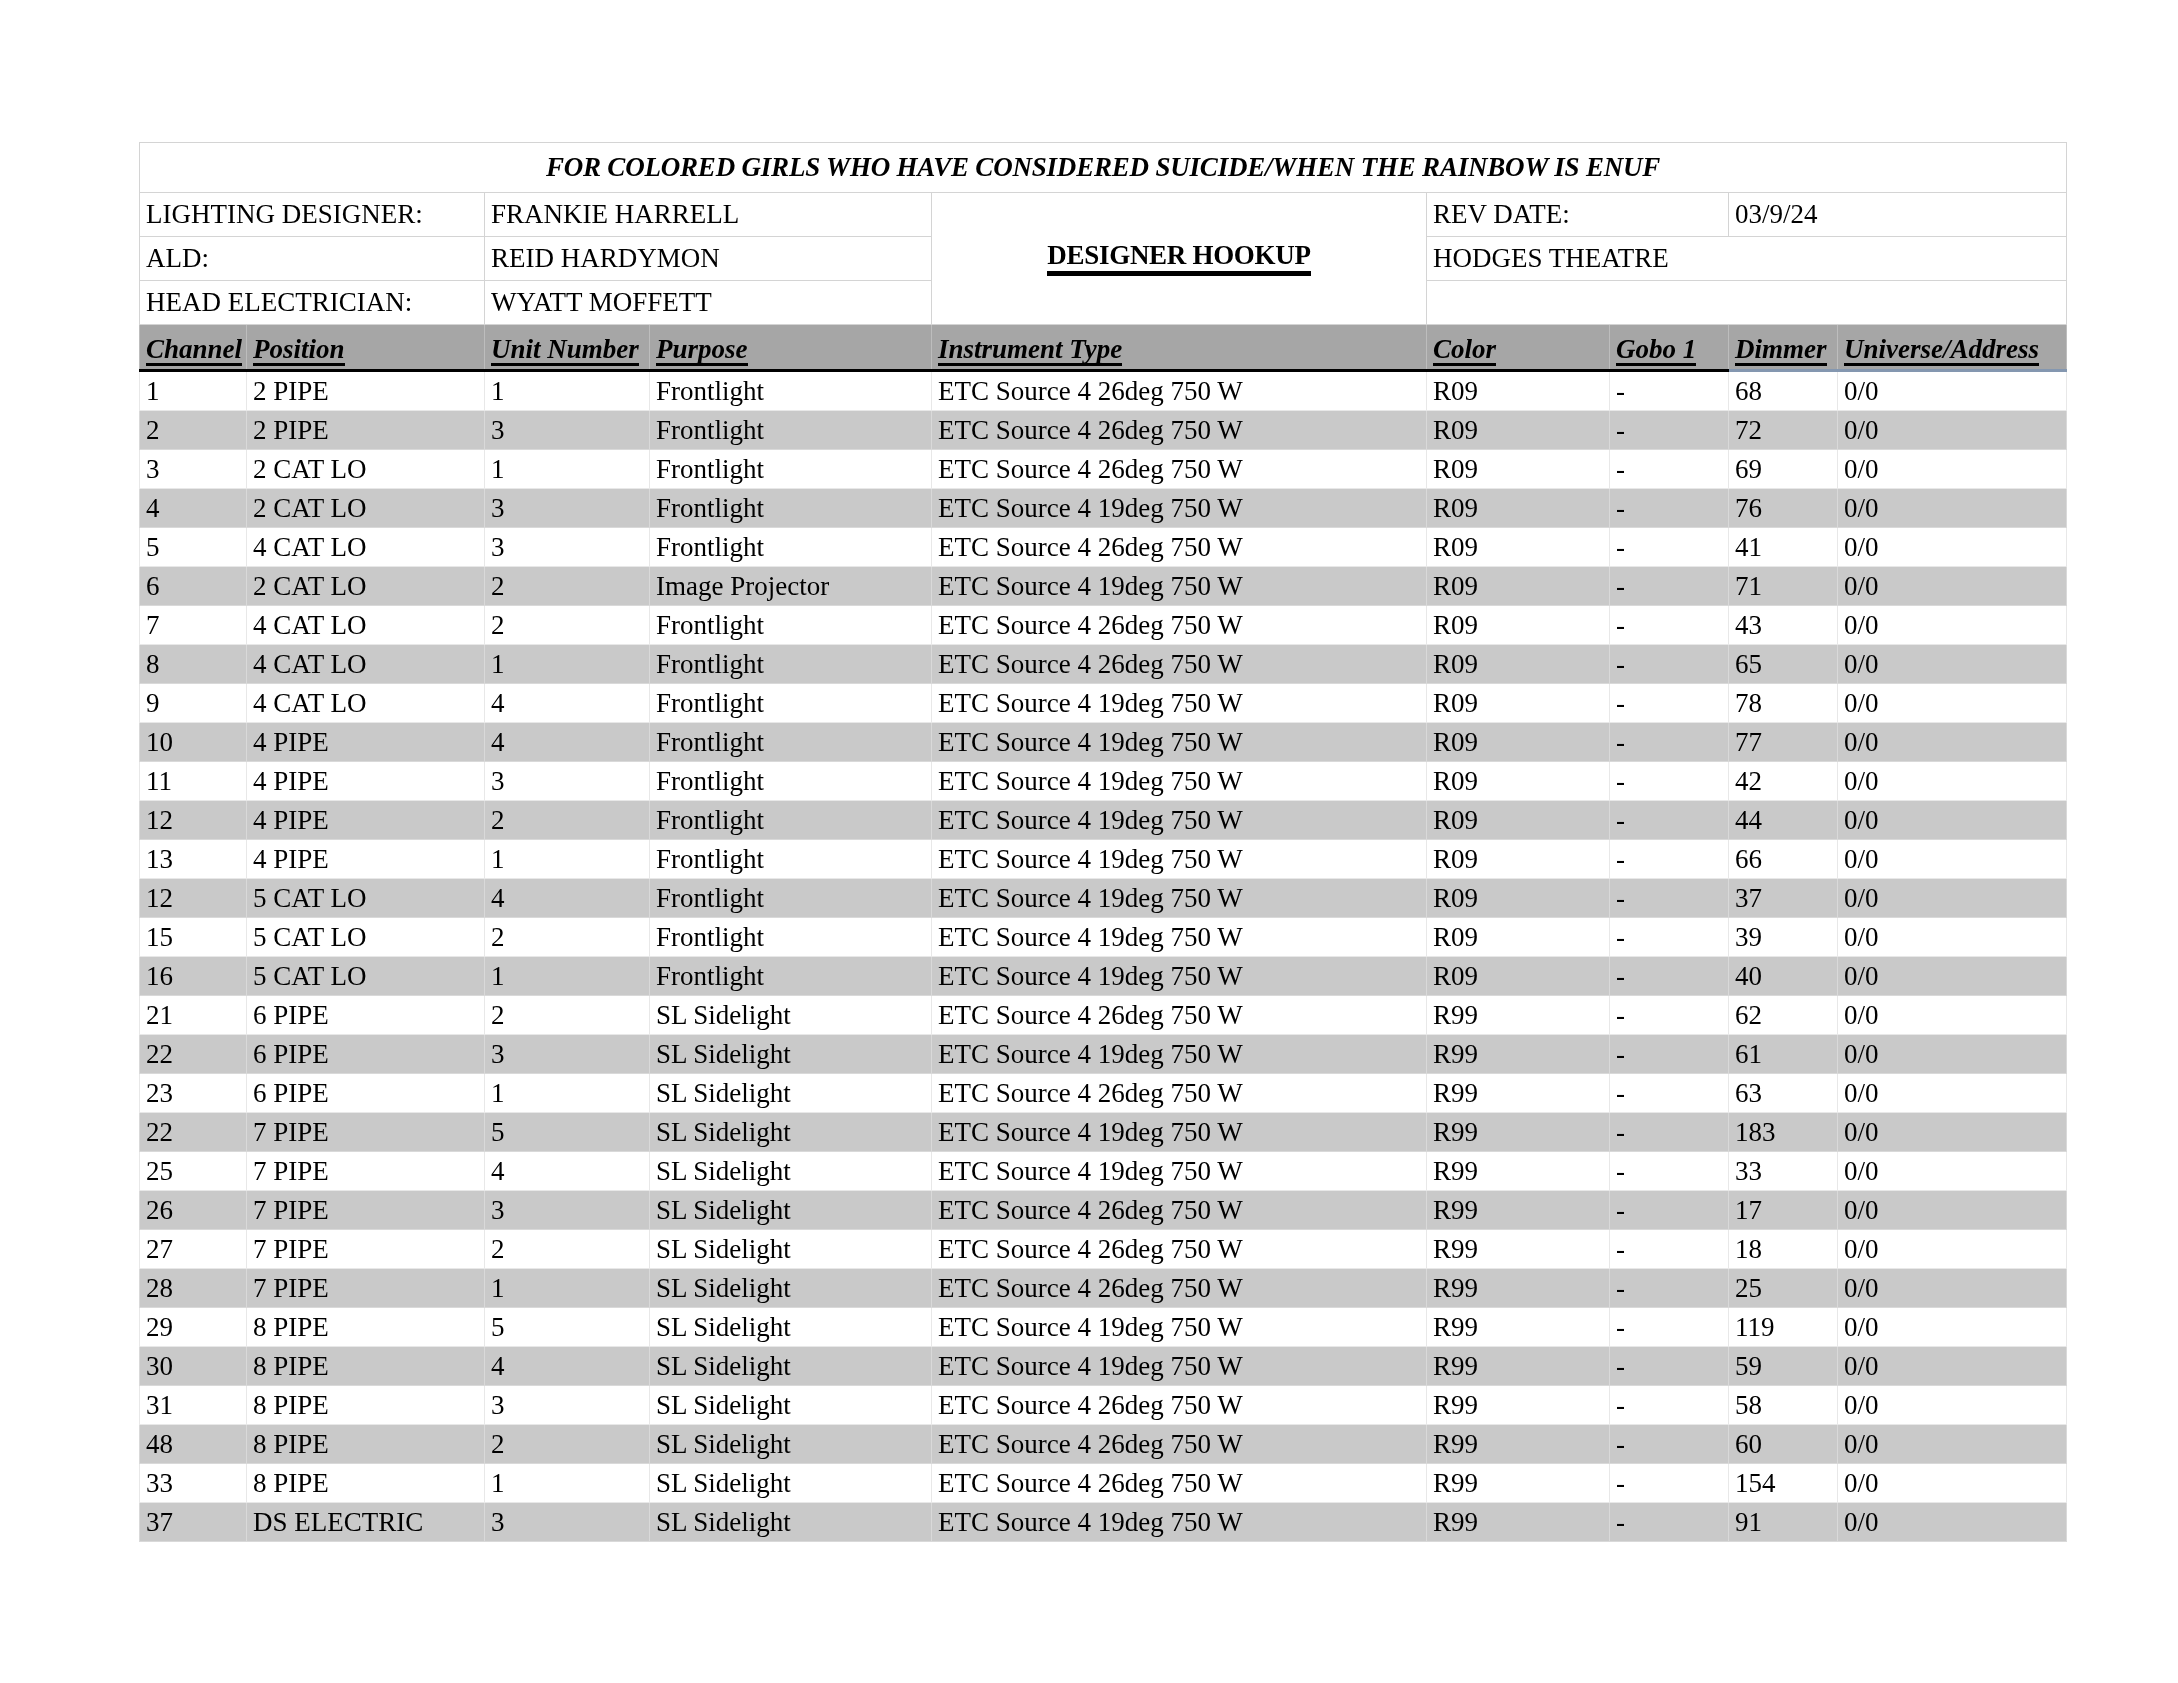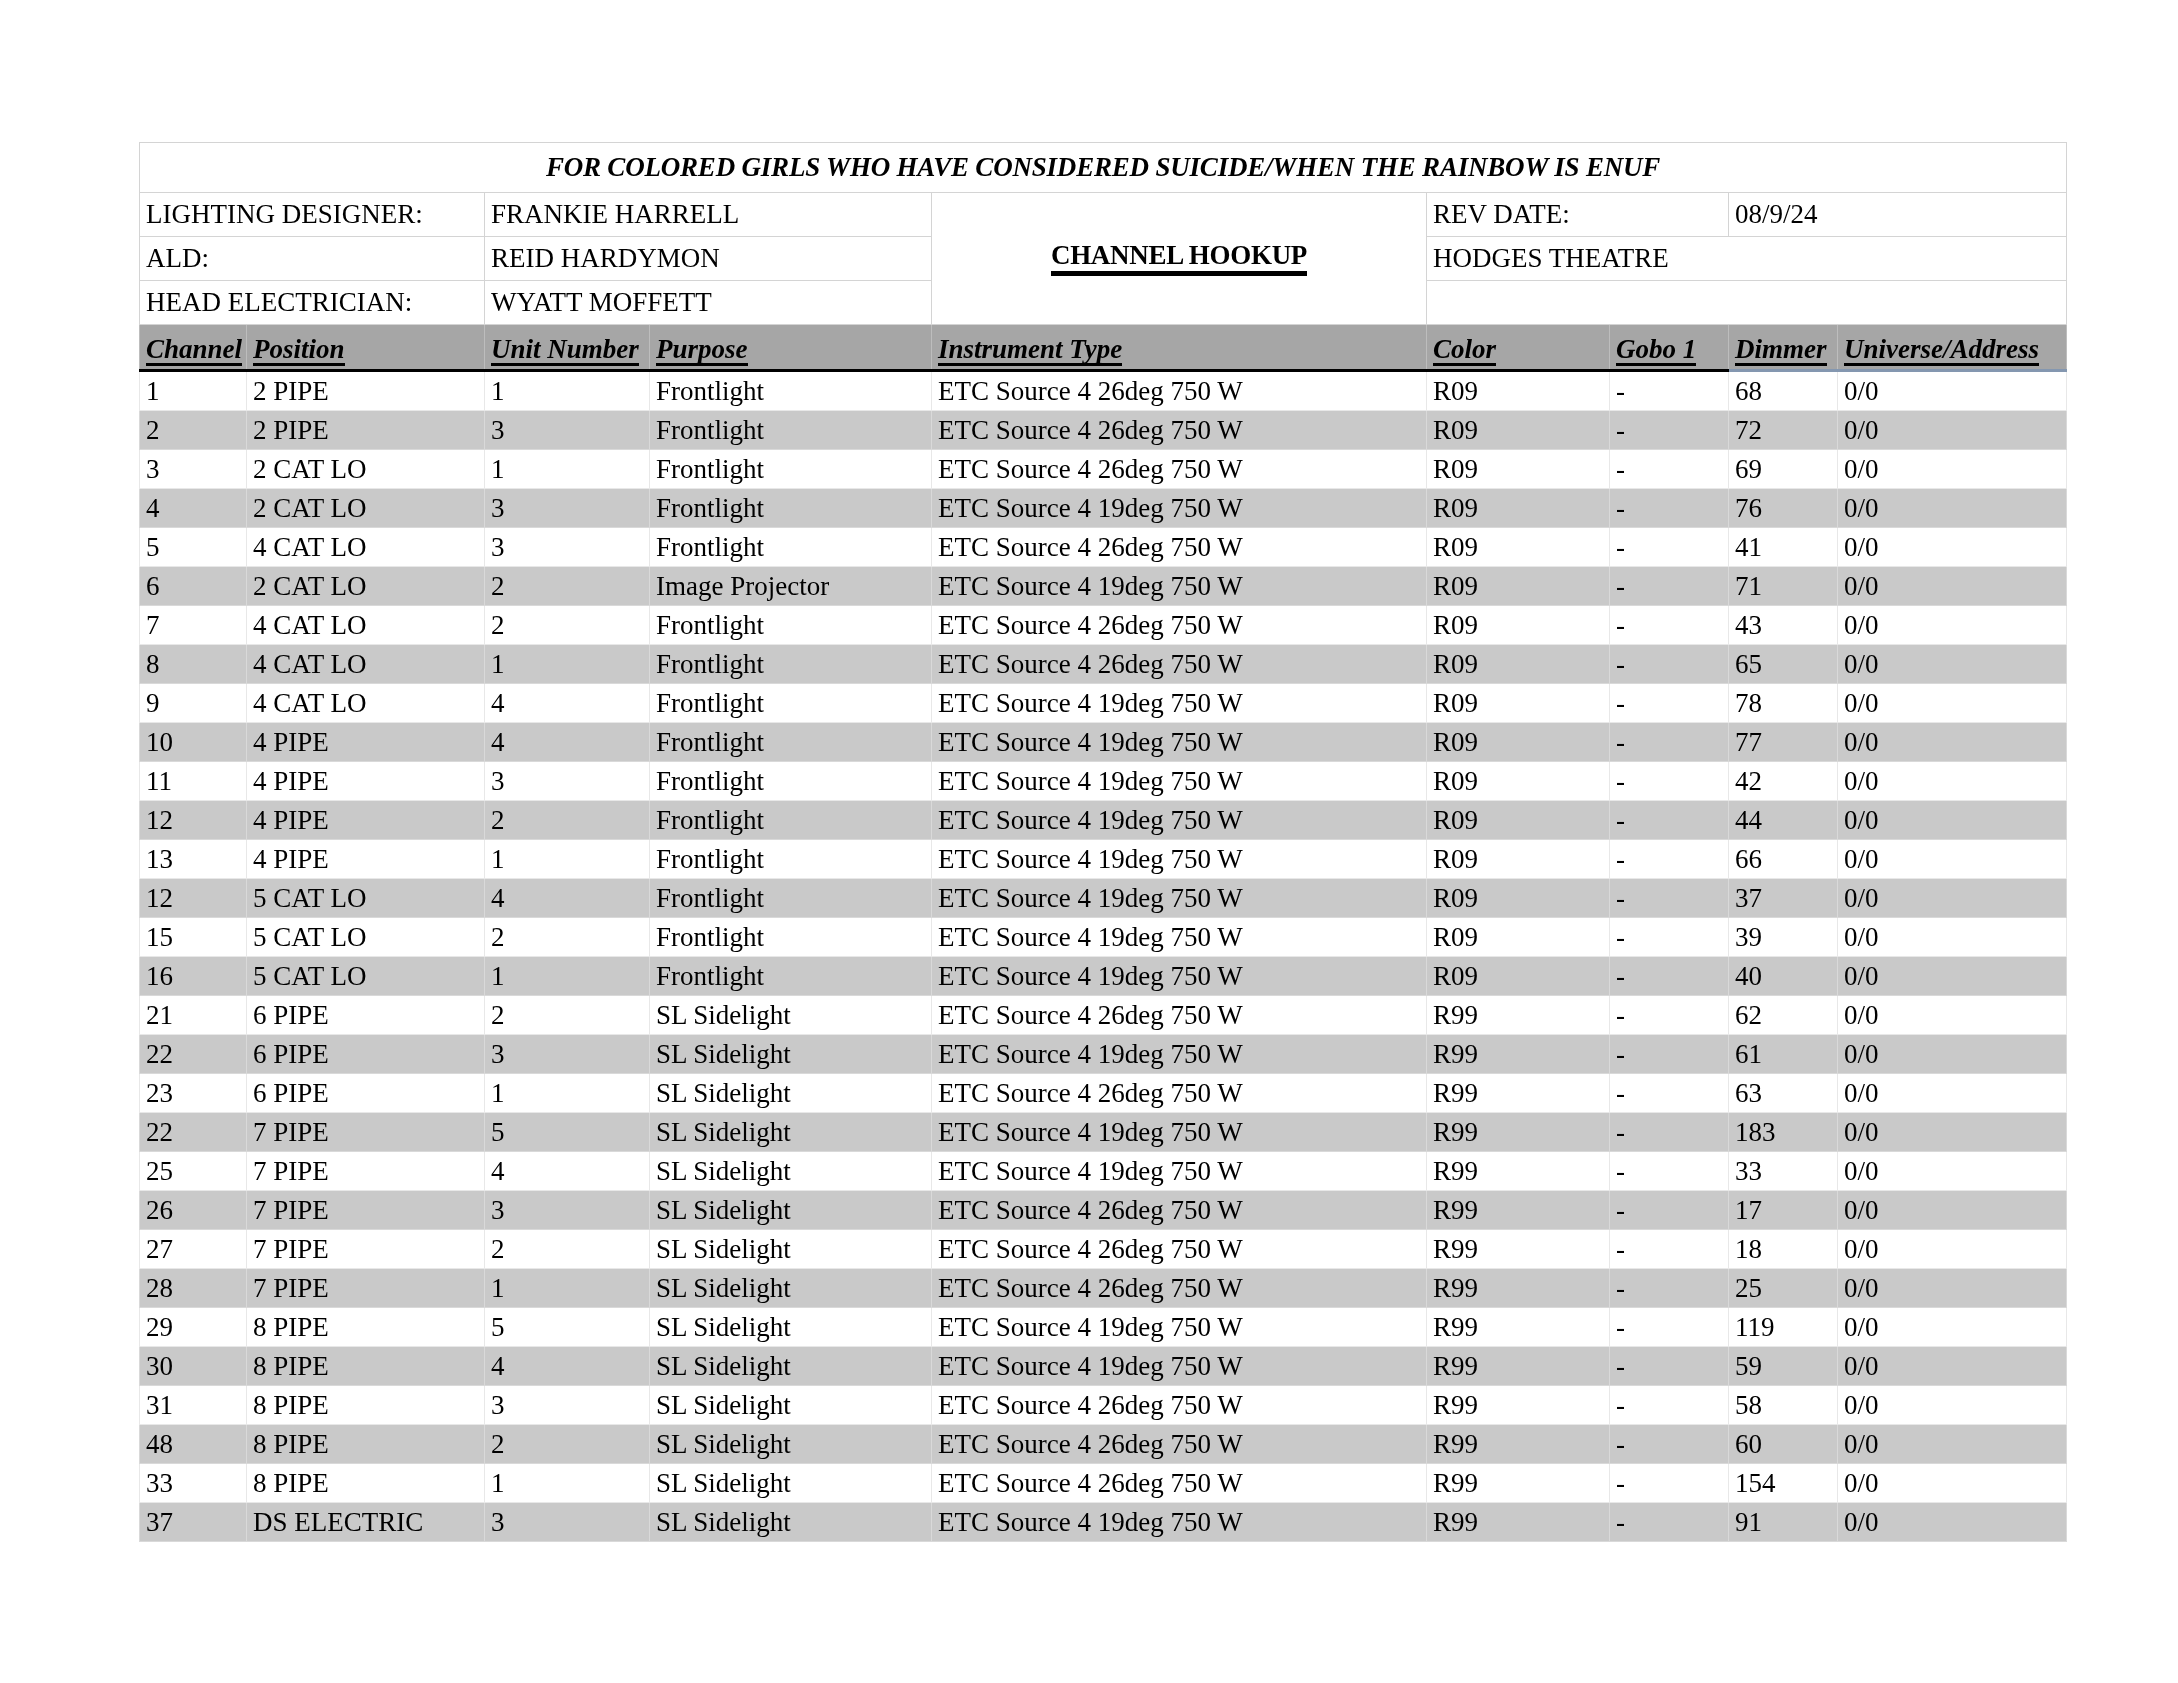--- a/index.html
+++ b/index.html
@@ -134,23 +134,23 @@
     </colgroup>
     <tbody>
 
       <tr>
         <td class="title-cell" colspan="9">FOR COLORED GIRLS WHO HAVE CONSIDERED SUICIDE/WHEN THE RAINBOW IS ENUF</td>
       </tr>
 
       <tr>
         <td class="info-label" colspan="2">LIGHTING DESIGNER:</td>
         <td class="info-value" colspan="2">FRANKIE HARRELL</td>
-        <td class="hookup-cell" rowspan="3"><span class="hk">CHANNEL HOOKUP</span></td>
+        <td class="hookup-cell" rowspan="3"><span class="hk">DESIGNER HOOKUP</span></td>
         <td class="rev-label" colspan="2">REV DATE:</td>
-        <td class="rev-value" colspan="2">08/9/24</td>
+        <td class="rev-value" colspan="2">03/9/24</td>
       </tr>
 
       <tr>
         <td class="info-label" colspan="2">ALD:</td>
         <td class="info-value" colspan="2">REID HARDYMON</td>
         <td class="venue-cell" colspan="4">HODGES THEATRE</td>
       </tr>
 
       <tr>
         <td class="info-label" colspan="2">HEAD ELECTRICIAN:</td>

